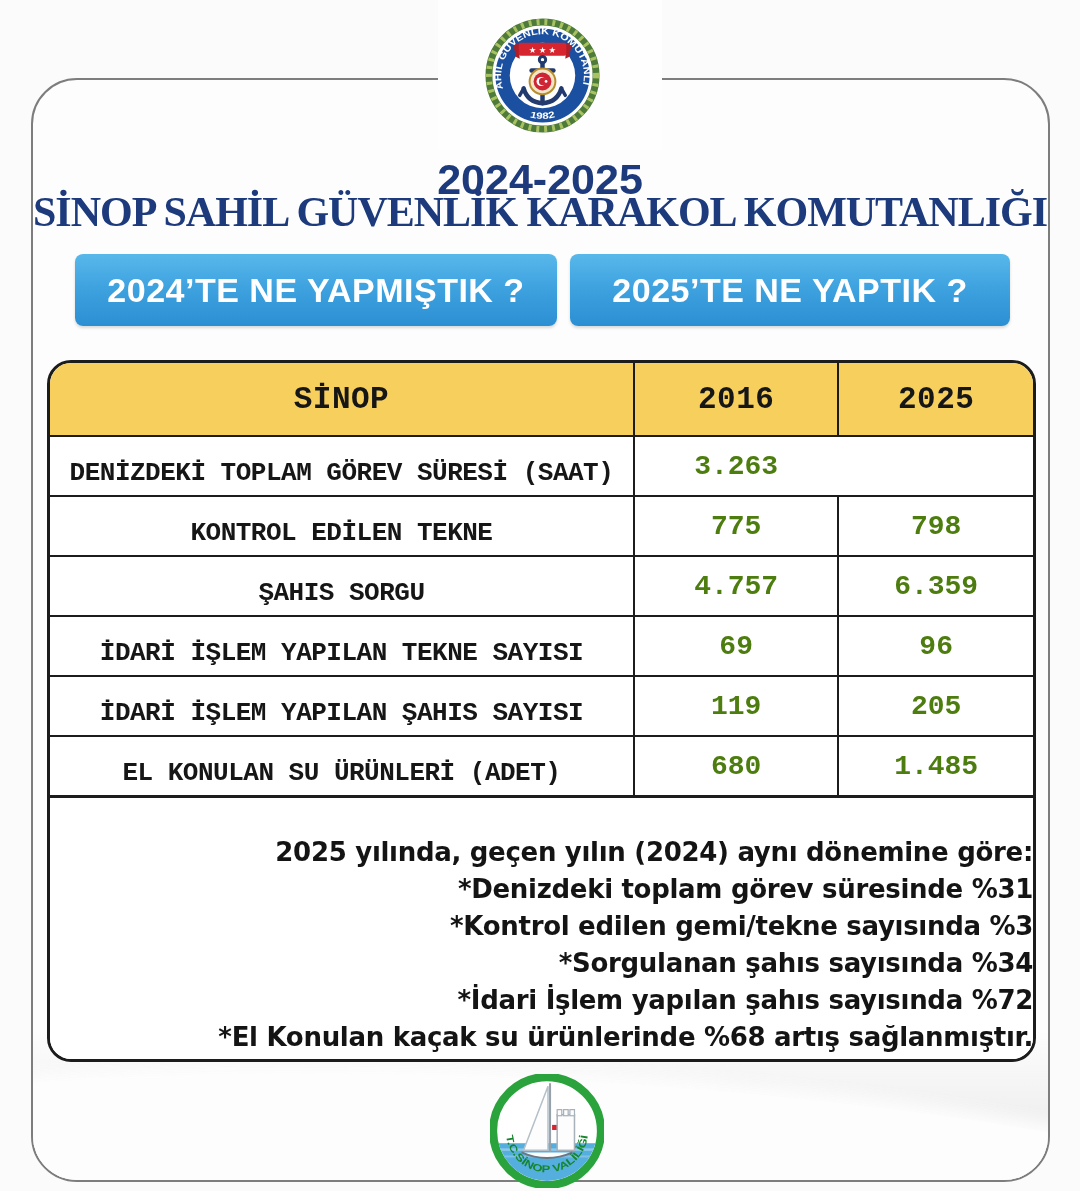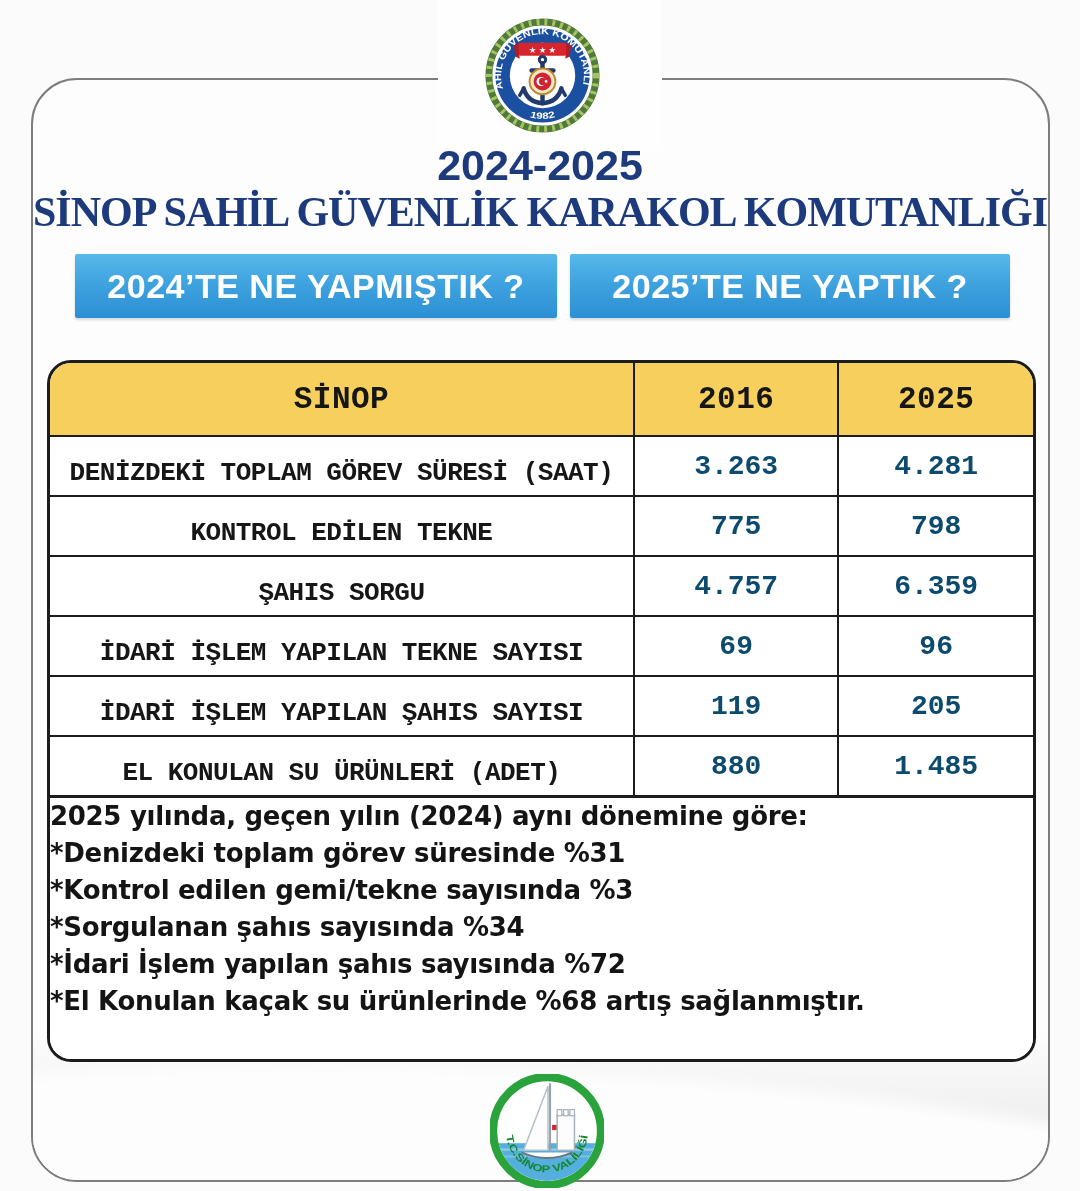--- a/index.html
+++ b/index.html
@@ -23,30 +23,30 @@
   .wave-white{
     position:absolute;left:-22%;bottom:-110px;width:146%;height:210px;
     background:#fdfdfd;border-radius:50%;transform:rotate(3deg);
     box-shadow:0 -10px 16px rgba(253,253,253,.95);
   }
   
   .logo-backing{position:absolute;left:438px;top:0;width:224px;height:150px;background:#fefefe;}
   .top-logo{position:absolute;left:483px;top:16px;width:119px;height:119px;}
   
   .title-years{
-    position:absolute;left:0;top:141px;width:1080px;text-align:center;
+    position:absolute;left:0;top:155px;width:1080px;text-align:center;
     font-size:43px;font-weight:800;color:#1c3a7c;letter-spacing:0px;
   }
   .title-main{
     position:absolute;left:0;top:188px;width:1080px;text-align:center;
     font-size:42px;font-weight:800;color:#1c3a7c;letter-spacing:-1px;font-family:Liberation Serif, serif;
   }
   
   .pill{
-    position:absolute;top:254px;height:64px;border-radius:2px;
+    position:absolute;top:254px;height:72px;border-radius:8px;
     background:linear-gradient(180deg,#58b8ea 0%,#3fa3e0 45%,#2b8fd3 100%);
     color:#ffffff;font-size:34px;font-weight:800;letter-spacing:0.5px;
     display:flex;align-items:center;justify-content:center;
     box-shadow:0 2px 3px rgba(0,0,0,.15);
     border:none;cursor:pointer;font-family:"Liberation Sans", sans-serif;
   }
   .pill-left{left:75px;width:482px;}
   .pill-right{left:570px;width:440px;}
   
   .tbl{
@@ -56,24 +56,24 @@
   }
   .tbl-row{display:flex;align-items:stretch;font-family:Liberation Mono, monospace;}
   .tbl-head{height:72px;background:#f6cf5d;}
   .tbl-body-row{height:58px;background:#ffffff;border-top:2.5px solid #1c1c1c;}
   .cell{display:flex;align-items:center;justify-content:center;box-sizing:border-box;}
   .c1{width:59.3%;}
   .c2{width:20.8%;border-left:2.5px solid #1c1c1c;}
   .c3{width:19.9%;border-left:2.5px solid #1c1c1c;}
   .tbl-head .cell{font-size:31px;font-weight:800;color:#161616;letter-spacing:0.5px;}
   .lbl{font-size:26px;font-weight:800;color:#161616;letter-spacing:-0.5px;text-align:center;padding:14px 6px;margin-top:13px;}
-  .num{font-size:28px;font-weight:700;color:#0c4a6e;}
+  .num{font-size:28px;font-weight:700;color:#4d7c0f;}
   .summary{
     border-top:3px solid #1c1c1c;height:264px;box-sizing:border-box;
-    text-align:left;background:#ffffff;
+    padding-top:36px;text-align:right;background:#ffffff;
     font-family:"DejaVu Sans", sans-serif;
   }
   .summary-line{
     font-size:26px;font-weight:700;color:#141414;line-height:37px;letter-spacing:-0.3px;
   }
   
   .bottom-logo{position:absolute;left:490px;top:1074px;width:114px;height:114px;}
   svg text{font-family:"Liberation Sans", sans-serif;}
 </style>
 </head>
@@ -136,21 +136,20 @@
 <div class="tbl">
   <div class="tbl-row tbl-head">
     <div class="cell c1">SİNOP</div>
     <div class="cell c2">2016</div>
     <div class="cell c3">2025</div>
   </div>
 
   <div class="tbl-row tbl-body-row">
     <div class="cell c1 lbl">DENİZDEKİ TOPLAM GÖREV SÜRESİ (SAAT)</div>
     <div class="cell c2 num">3.263</div>
-    <div class="cell c3 num">4.281</div>
   </div>
   <div class="tbl-row tbl-body-row">
     <div class="cell c1 lbl">KONTROL EDİLEN TEKNE</div>
     <div class="cell c2 num">775</div>
     <div class="cell c3 num">798</div>
   </div>
   <div class="tbl-row tbl-body-row">
     <div class="cell c1 lbl">ŞAHIS SORGU</div>
     <div class="cell c2 num">4.757</div>
     <div class="cell c3 num">6.359</div>
@@ -160,21 +159,21 @@
     <div class="cell c2 num">69</div>
     <div class="cell c3 num">96</div>
   </div>
   <div class="tbl-row tbl-body-row">
     <div class="cell c1 lbl">İDARİ İŞLEM YAPILAN ŞAHIS SAYISI</div>
     <div class="cell c2 num">119</div>
     <div class="cell c3 num">205</div>
   </div>
   <div class="tbl-row tbl-body-row">
     <div class="cell c1 lbl">EL KONULAN SU ÜRÜNLERİ (ADET)</div>
-    <div class="cell c2 num">880</div>
+    <div class="cell c2 num">680</div>
     <div class="cell c3 num">1.485</div>
   </div>
 
   <div class="summary">
     <div class="summary-line">2025 yılında, geçen yılın (2024) aynı dönemine göre:</div>
     <div class="summary-line">*Denizdeki toplam görev süresinde %31</div>
     <div class="summary-line">*Kontrol edilen gemi/tekne sayısında %3</div>
     <div class="summary-line">*Sorgulanan şahıs sayısında %34</div>
     <div class="summary-line">*İdari İşlem yapılan şahıs sayısında %72</div>
     <div class="summary-line">*El Konulan kaçak su ürünlerinde %68 artış sağlanmıştır.</div>

